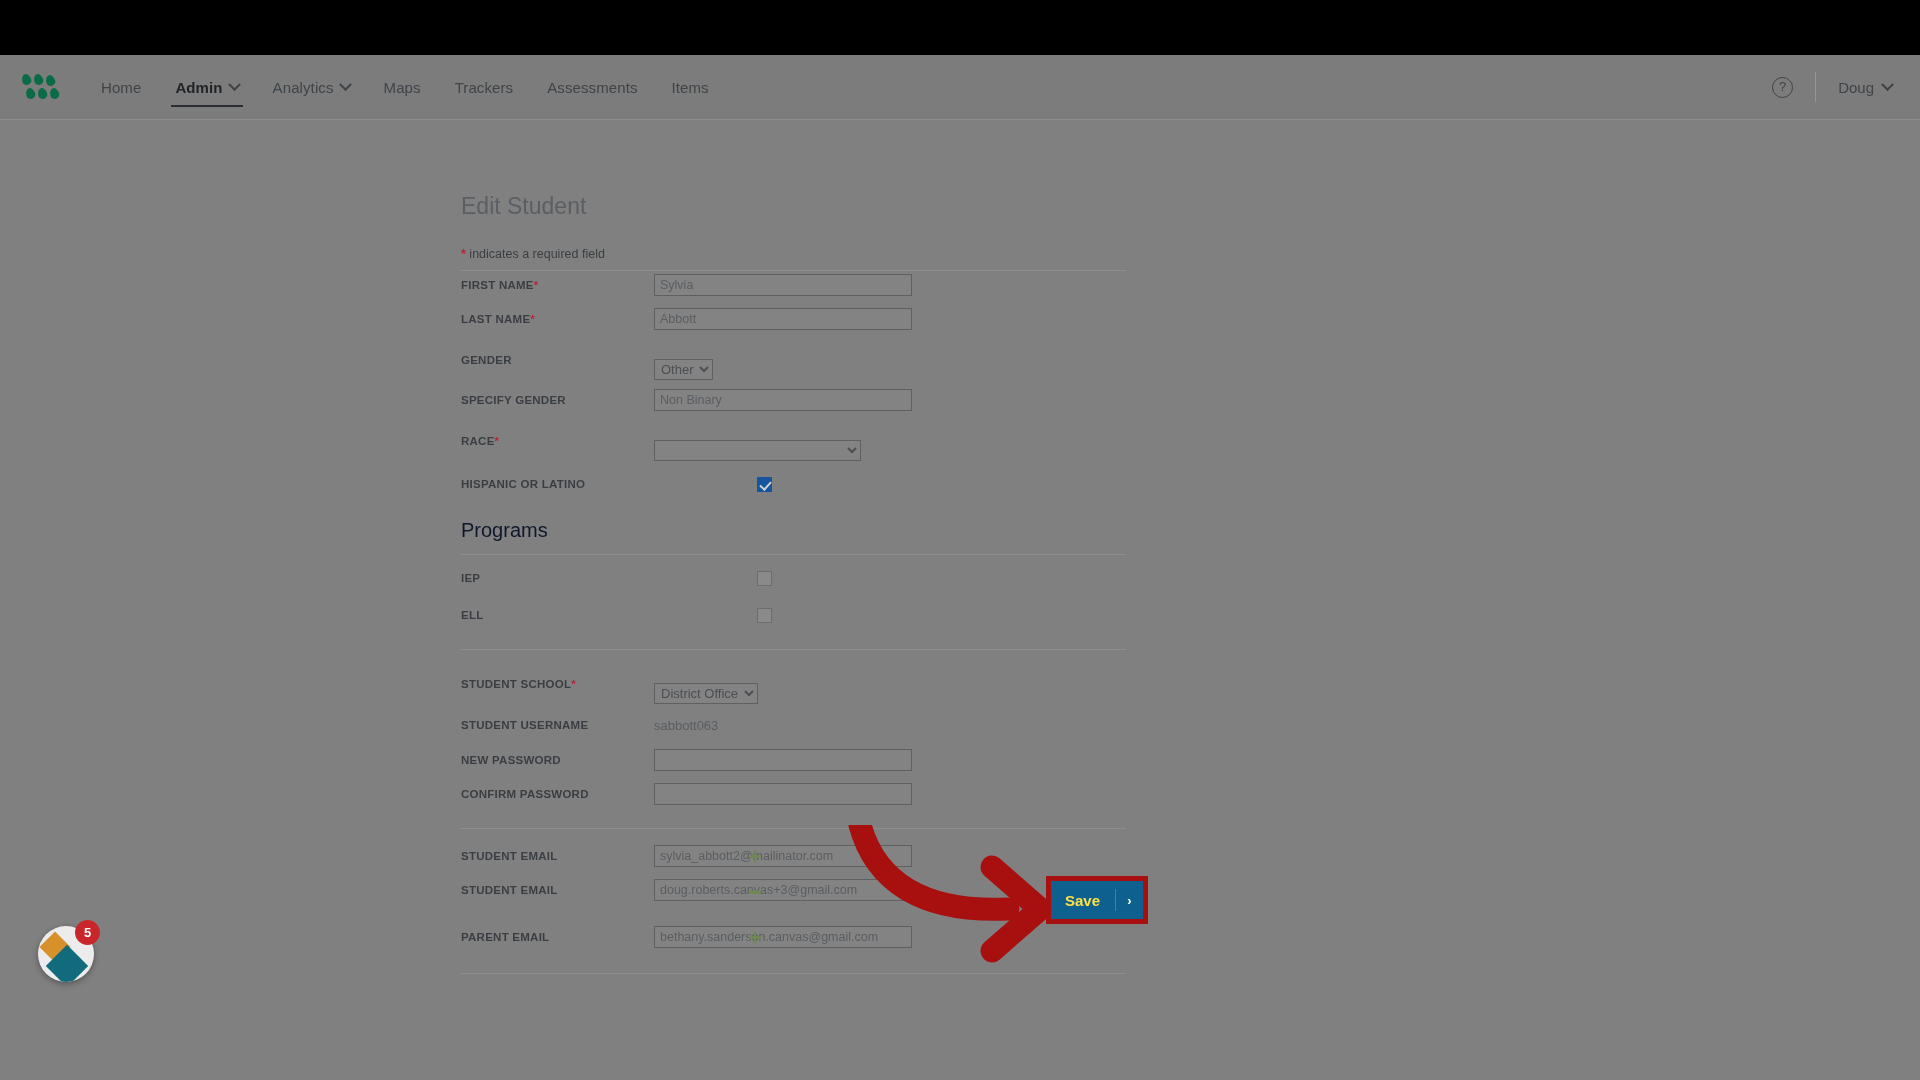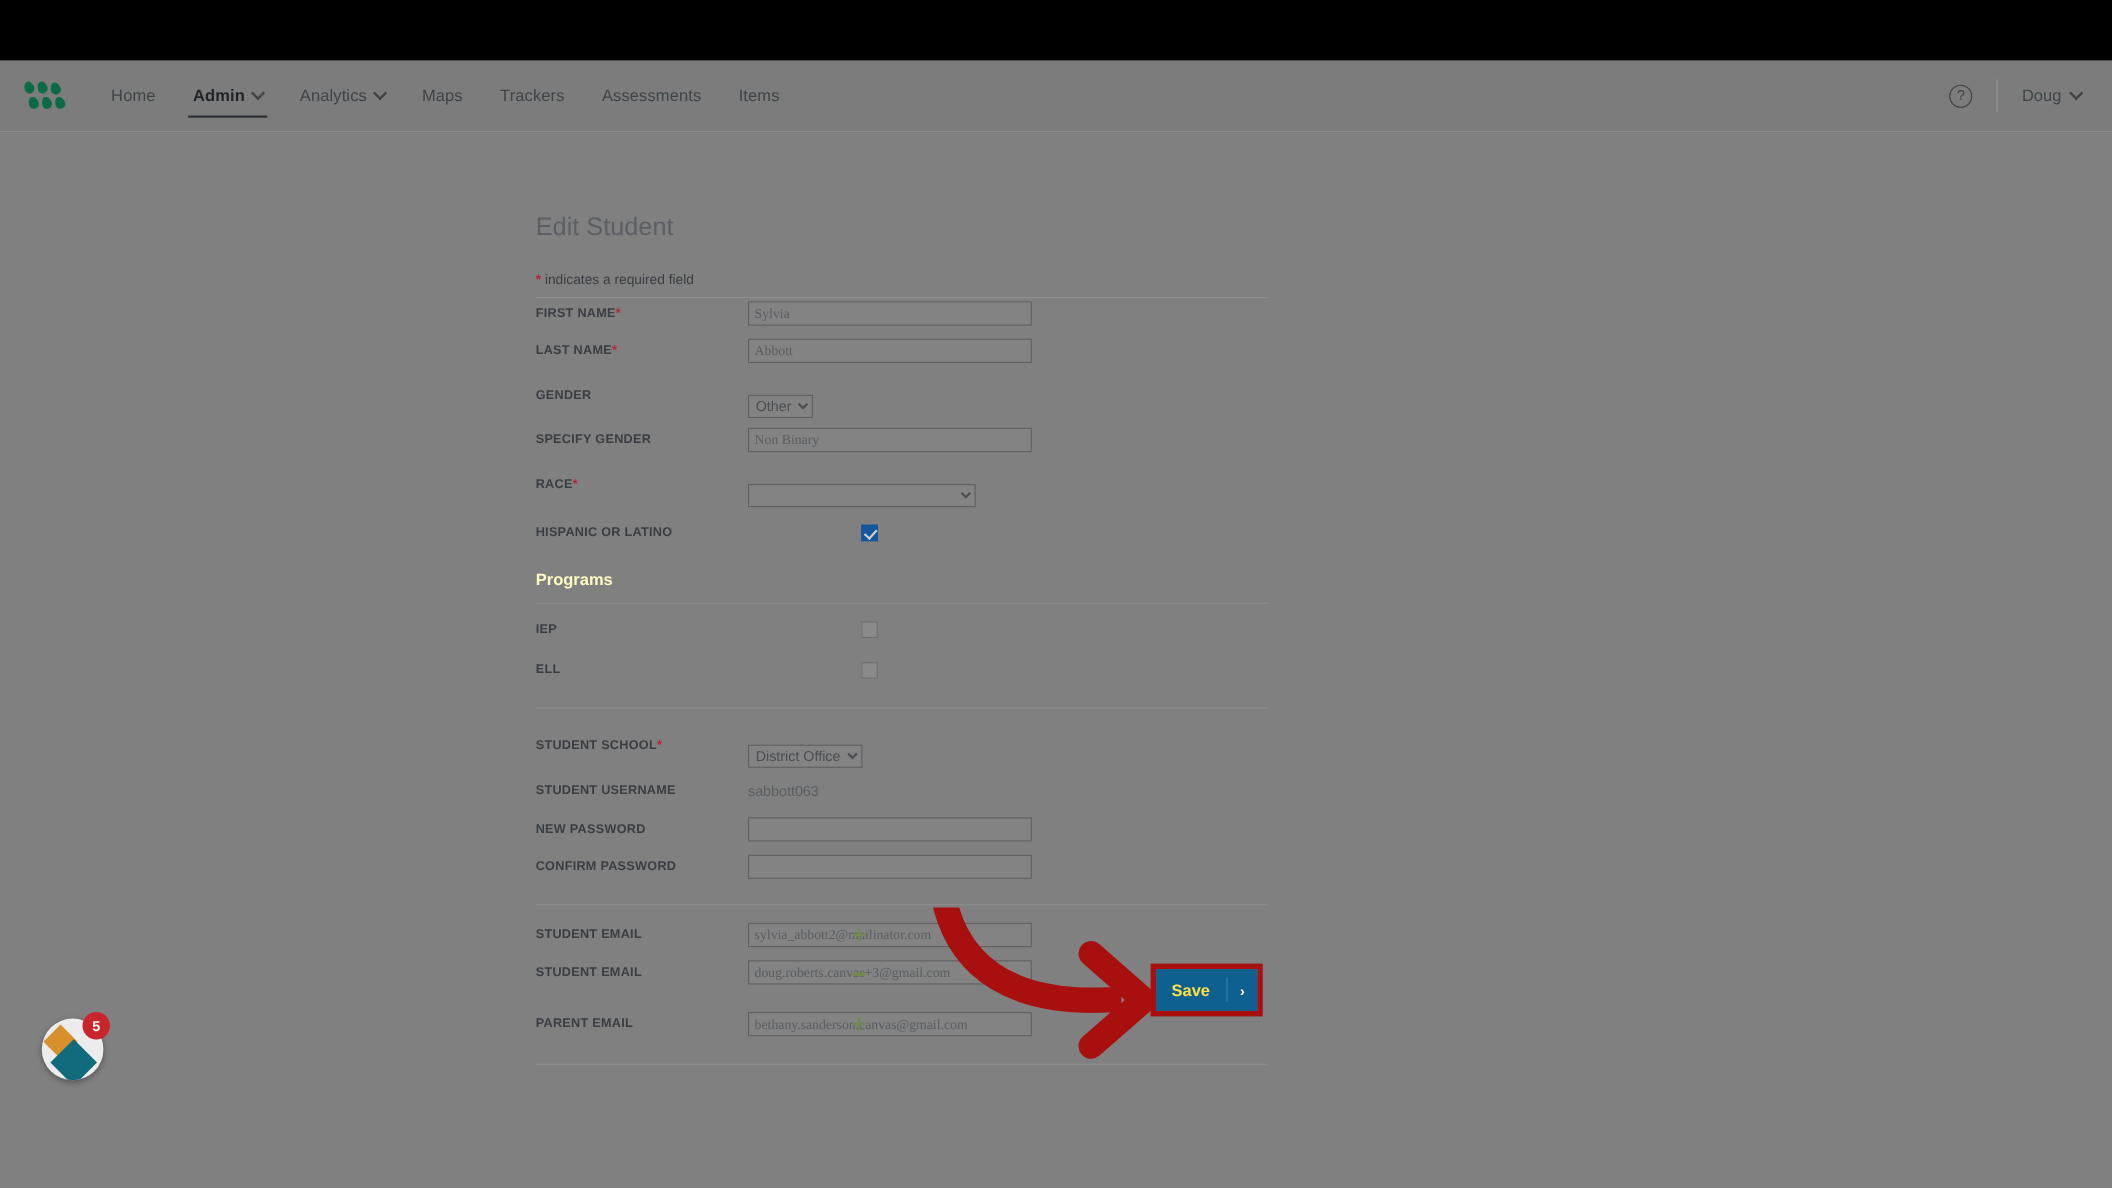--- a/index.html
+++ b/index.html
@@ -67,21 +67,21 @@
     border: 1.6px solid #3f4448; color: #3f4448;
     font-size: 13px; line-height: 18px; text-align: center;
     cursor: pointer; margin-right: 22px;
   }
   #nav-divider { width: 1px; height: 30px; background: #949494; margin-right: 22px; }
   #user-menu { display: flex; align-items: center; gap: 9px; font-size: 15px; color: #3f4448; cursor: pointer; }
 
   
   #page {
     position: absolute;
-    left: 487px; top: 120px;
+    left: 461px; top: 120px;
     width: 665px;
   }
   #page-title {
     font-size: 23px; color: #5b5f63; font-weight: normal;
     margin-top: 18px; margin-bottom: 27px;
   }
   #required-note { font-size: 12.5px; color: #3a3e42; padding-bottom: 9px; }
   #required-note b { font-weight: normal; }
   .req { color: #b8233b; font-weight: bold; }
 
@@ -99,21 +99,21 @@
     text-transform: uppercase;
   }
   .ctl { flex: 1 1 auto; display: flex; align-items: center; }
 
   input.txt {
     width: 258px; height: 22px;
     background: #838383;
     border: 1px solid #606060;
     font-size: 12.5px;
     color: #5a5e62;
-    font-family: Liberation Serif, serif;
+    font-family: Liberation Sans, sans-serif;
     padding: 0 5px;
     outline: none;
   }
   input.txt::placeholder { color: #5a5e62; opacity: 1; }
 
   select.sel {
     background: #838383;
     border: 1px solid #606060;
     font-size: 13px; color: #4b4f53;
     font-family: "Liberation Sans", sans-serif;
@@ -143,21 +143,21 @@
 
   .rowicon {
     position: absolute; left: 287px;
     width: 14px; height: 14px;
     display: flex; align-items: center; justify-content: center;
     font-size: 15px; color: #6f8a4e; font-weight: bold; line-height: 1;
     cursor: pointer;
   }
 
   .section-head {
-    font-size: 15px; font-weight: bold; color: #fef9c3;
+    font-size: 20px; font-weight: normal; color: #0f172a;
   }
 
   
   #save-wrap {
     position: absolute; left: 1046px; top: 821px;
     border: 5px solid #a81010;
     padding: 0;
   }
   #save-btn {
     width: 92px; height: 38px;

